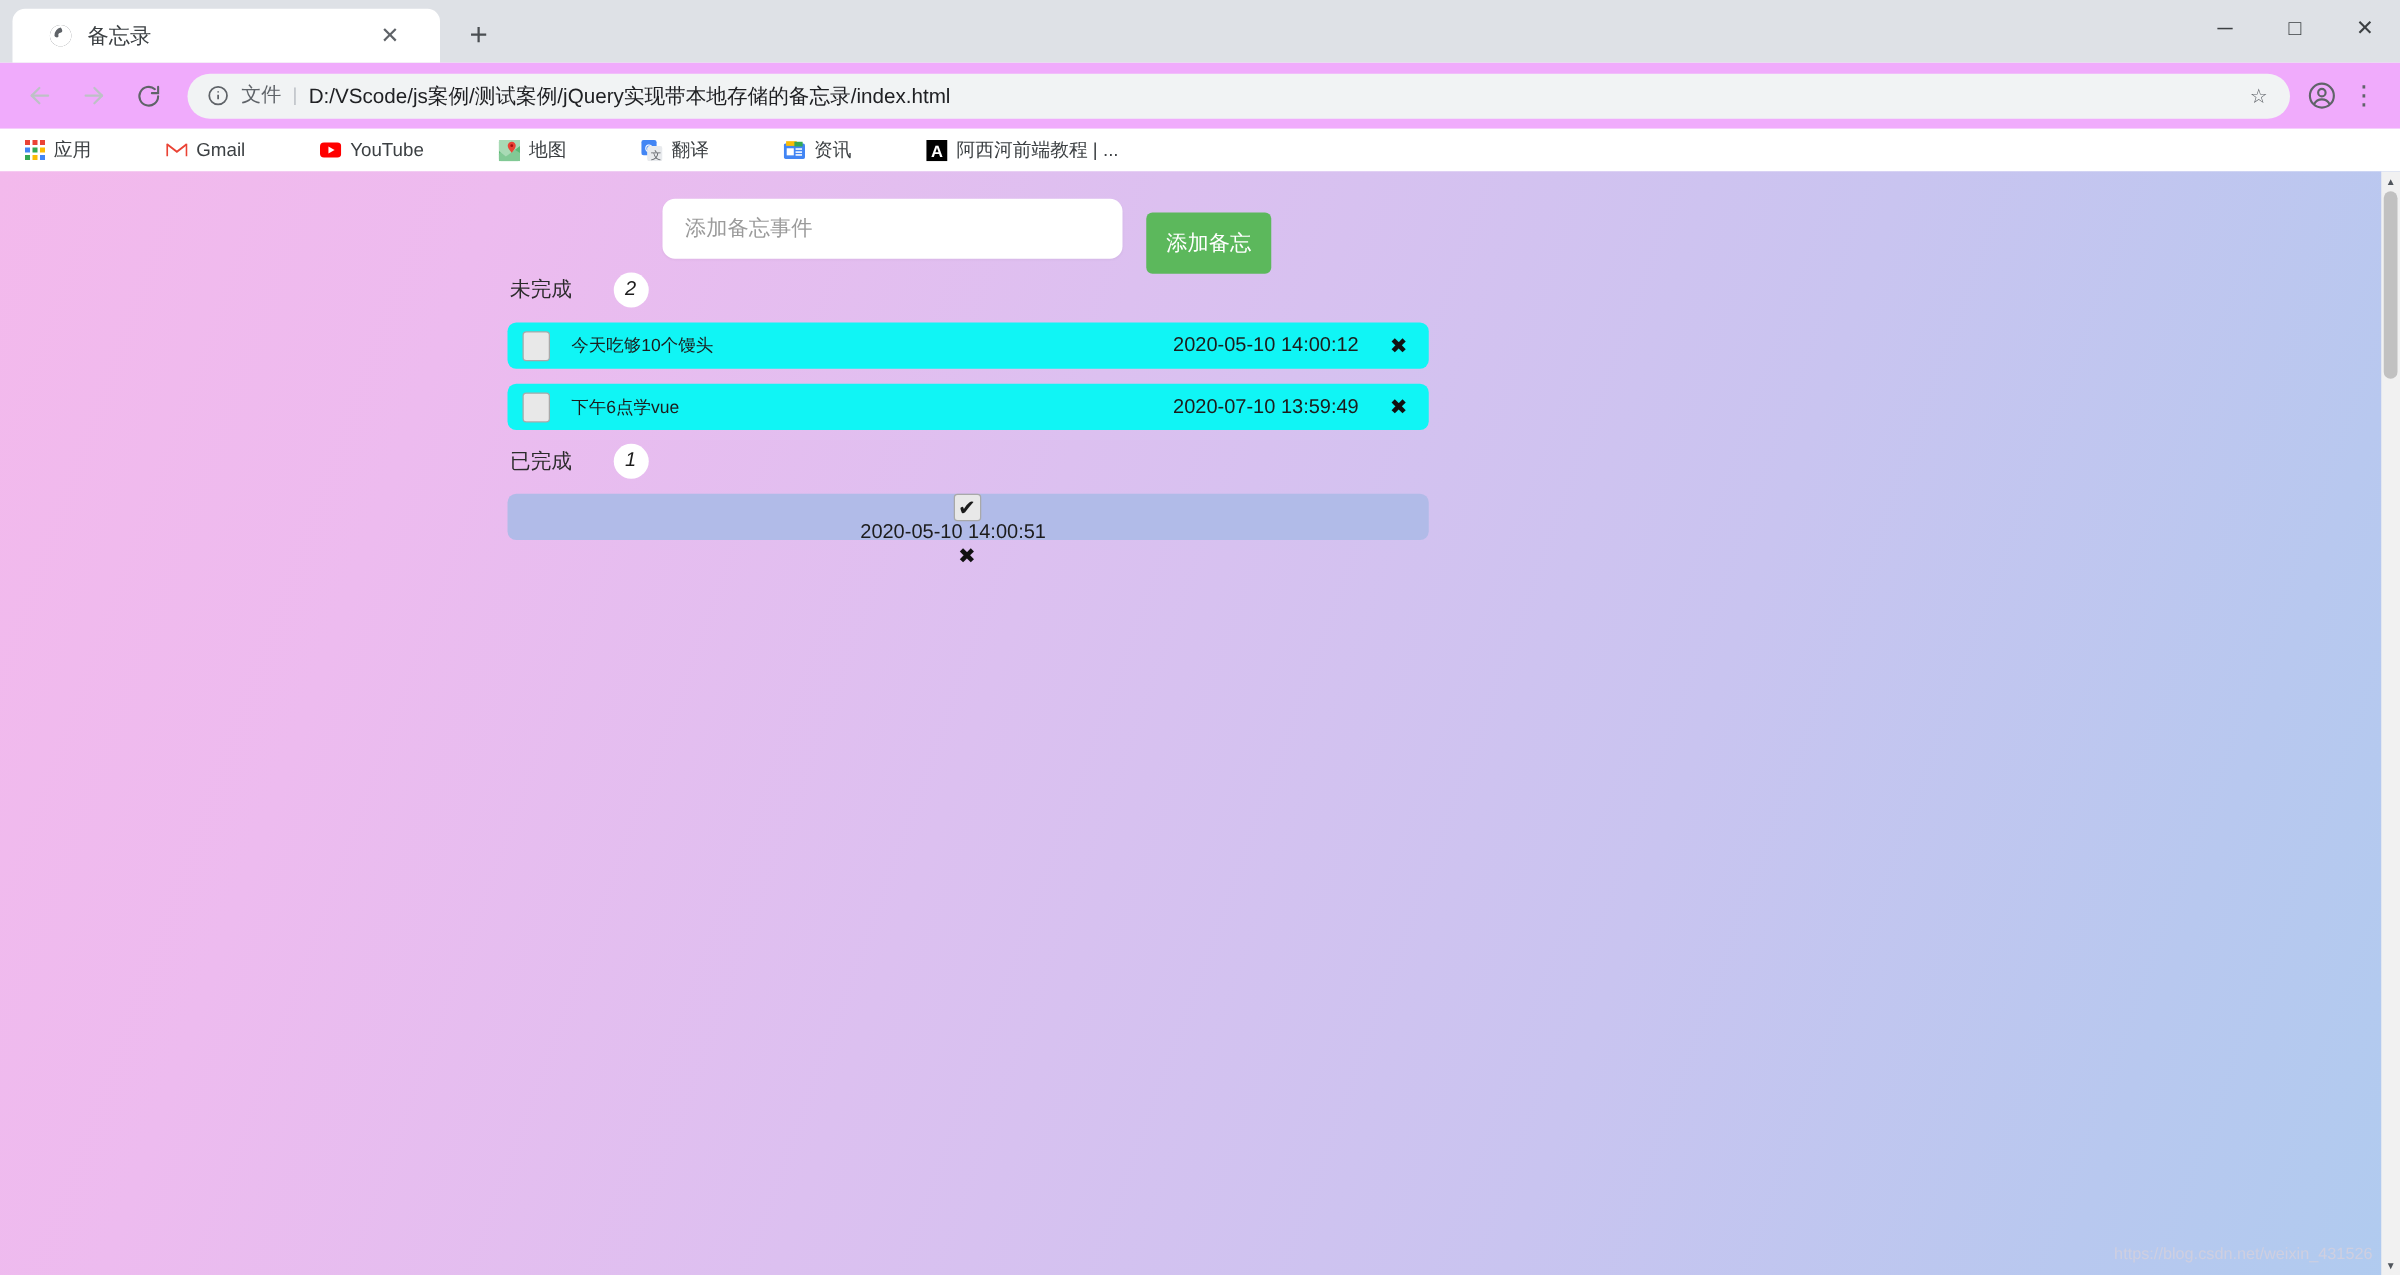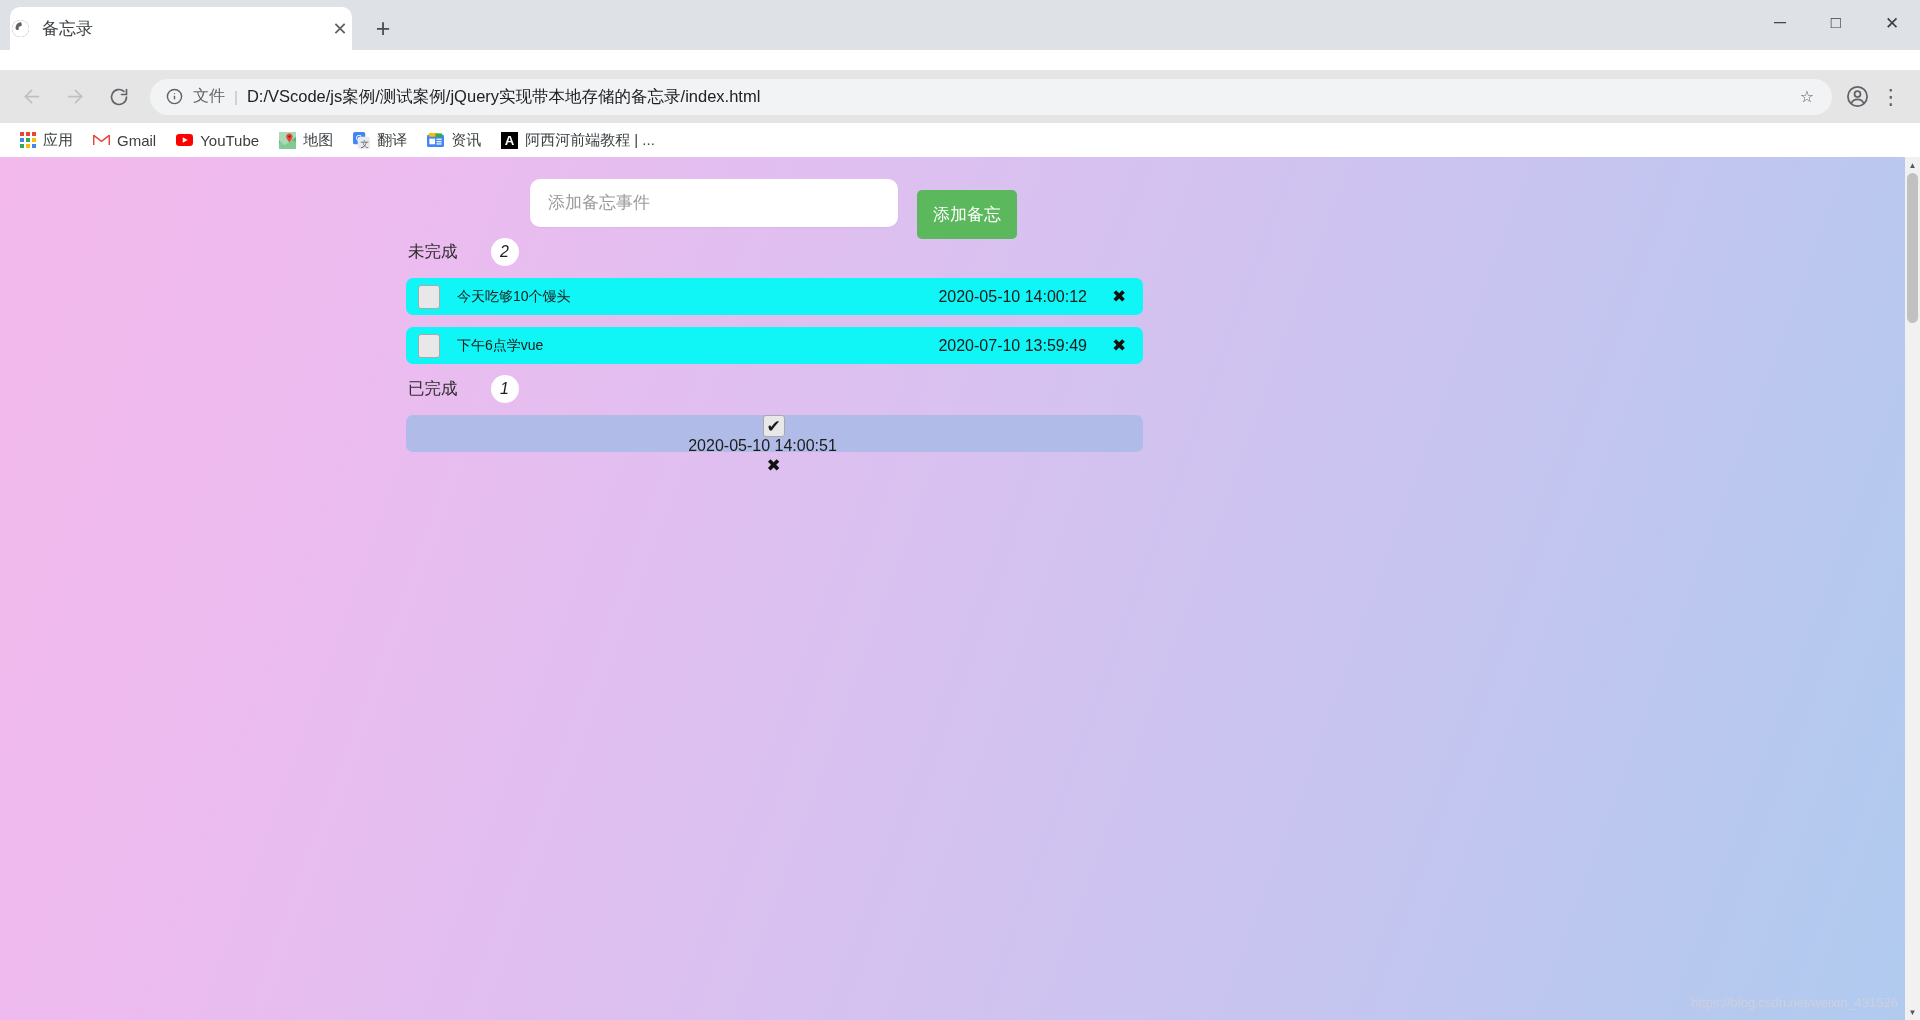--- a/index.html
+++ b/index.html
@@ -12,21 +12,21 @@
   
   .browser { width: 1920px; height: 1020px; display: flex; flex-direction: column; }
 
   .tabstrip {
     height: 50px; background: #dee1e6; position: relative;
     display: flex; align-items: flex-end; flex: 0 0 50px;
   }
   .tab {
     width: 342px; height: 43px; background: #fff;
     border-radius: 10px 10px 0 0; margin-left: 10px;
-    display: flex; align-items: center; padding: 0 0;
+    display: flex; align-items: center; padding: 0 28px;
     position: relative;
   }
   .tab-favicon {
     width: 20px; height: 20px; border-radius: 50%;
     margin-right: 12px; flex: 0 0 20px;
     display: flex; align-items: center; justify-content: center;
   }
   .tab-title {
     font-size: 17px; color: #3c4043; flex: 1;
     white-space: nowrap; overflow: hidden;
@@ -45,22 +45,22 @@
     position: absolute; right: 0; top: 0; height: 46px;
     display: flex; align-items: center;
   }
   .wc {
     width: 56px; height: 46px; display: flex;
     align-items: center; justify-content: center;
     font-size: 17px; color: #3c4043; cursor: pointer;
   }
 
   .toolbar {
-    height: 53px; background: #e5e5e5; display: flex; align-items: center;
-    padding: 16px 12px; flex: 0 0 53px; margin-top: 20px;
+    height: 53px; background: #f0abfc; display: flex; align-items: center;
+    padding: 16px 12px; flex: 0 0 53px;
   }
   .navbtn {
     width: 38px; height: 38px; margin-right: 6px;
     display: flex; align-items: center; justify-content: center;
     color: #5f6368; cursor: pointer; border-radius: 50%;
   }
   .navbtn.disabled { color: #bdc1c6; }
   .omnibox {
     flex: 1; height: 36px; background: #f1f3f4; border-radius: 18px;
     display: flex; align-items: center; padding: 0 8px 0 14px;
@@ -81,21 +81,21 @@
     overflow: hidden; flex: 1;
   }
   .star-icon, .profile-icon, .menu-icon {
     width: 34px; height: 34px; flex: 0 0 34px;
     display: flex; align-items: center; justify-content: center;
     color: #5f6368; cursor: pointer;
   }
 
   .bookmarks {
     height: 34px; background: #fff; display: flex; align-items: center;
-    padding: 0 10px; flex: 0 0 34px;
+    padding: 0 10px; flex: 0 0 34px; gap: 40px;
   }
   .bm {
     display: flex; align-items: center; height: 26px;
     padding: 0 9px; border-radius: 4px; cursor: pointer;
     margin-right: 2px;
   }
   .bm-ico {
     width: 17px; height: 17px; flex: 0 0 17px; margin-right: 7px;
     display: flex; align-items: center; justify-content: center;
   }

